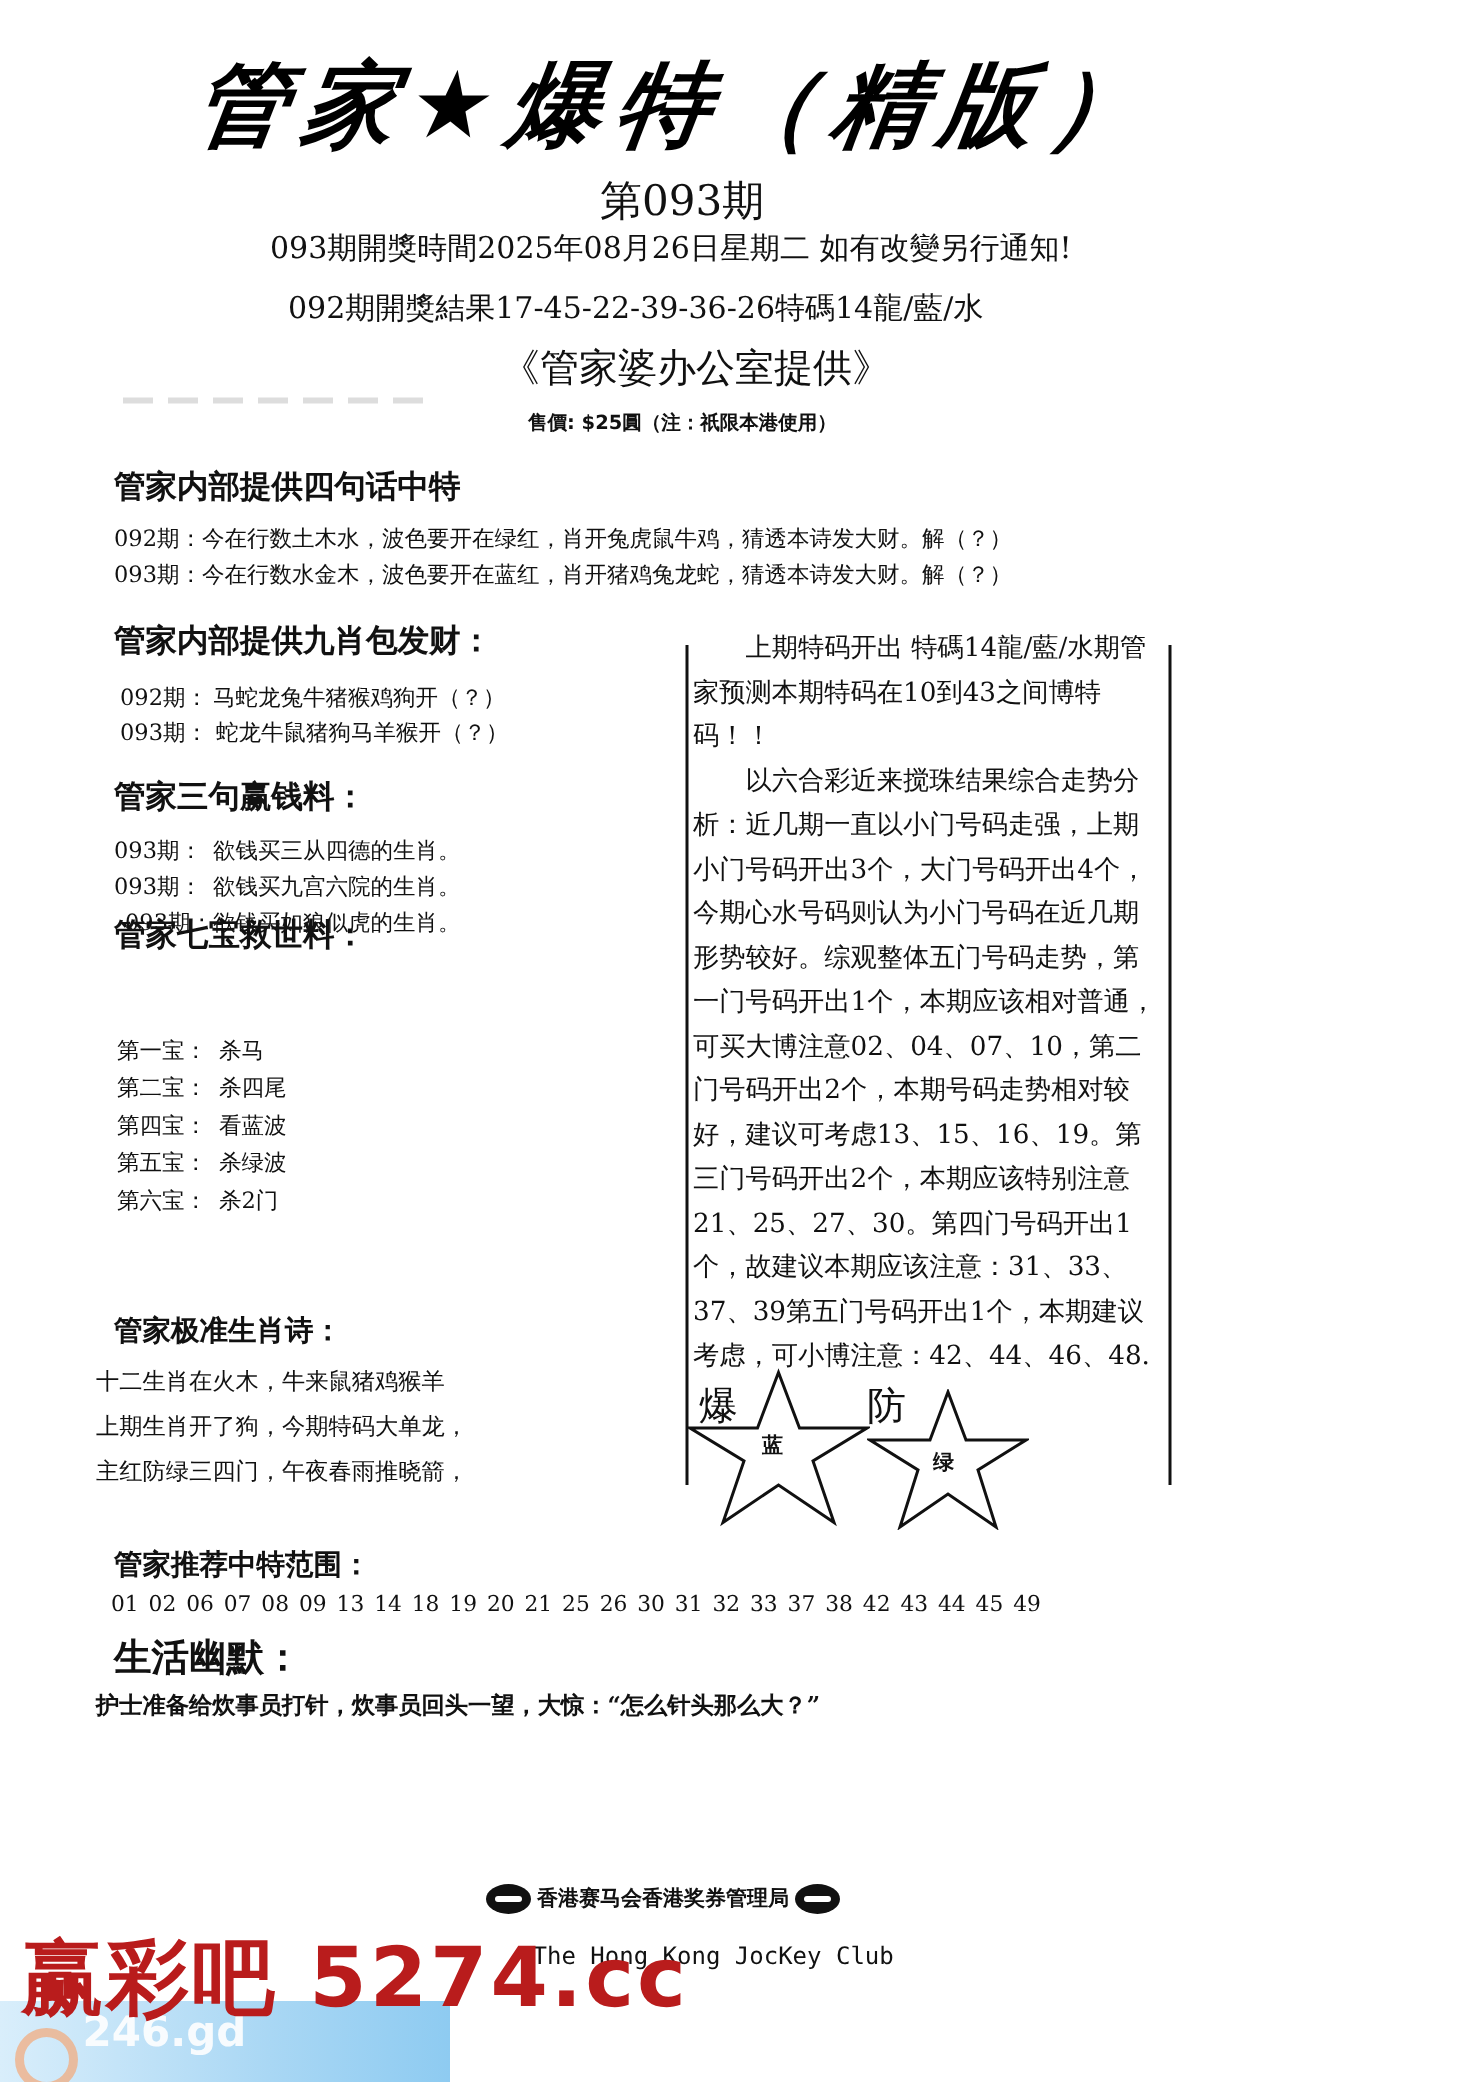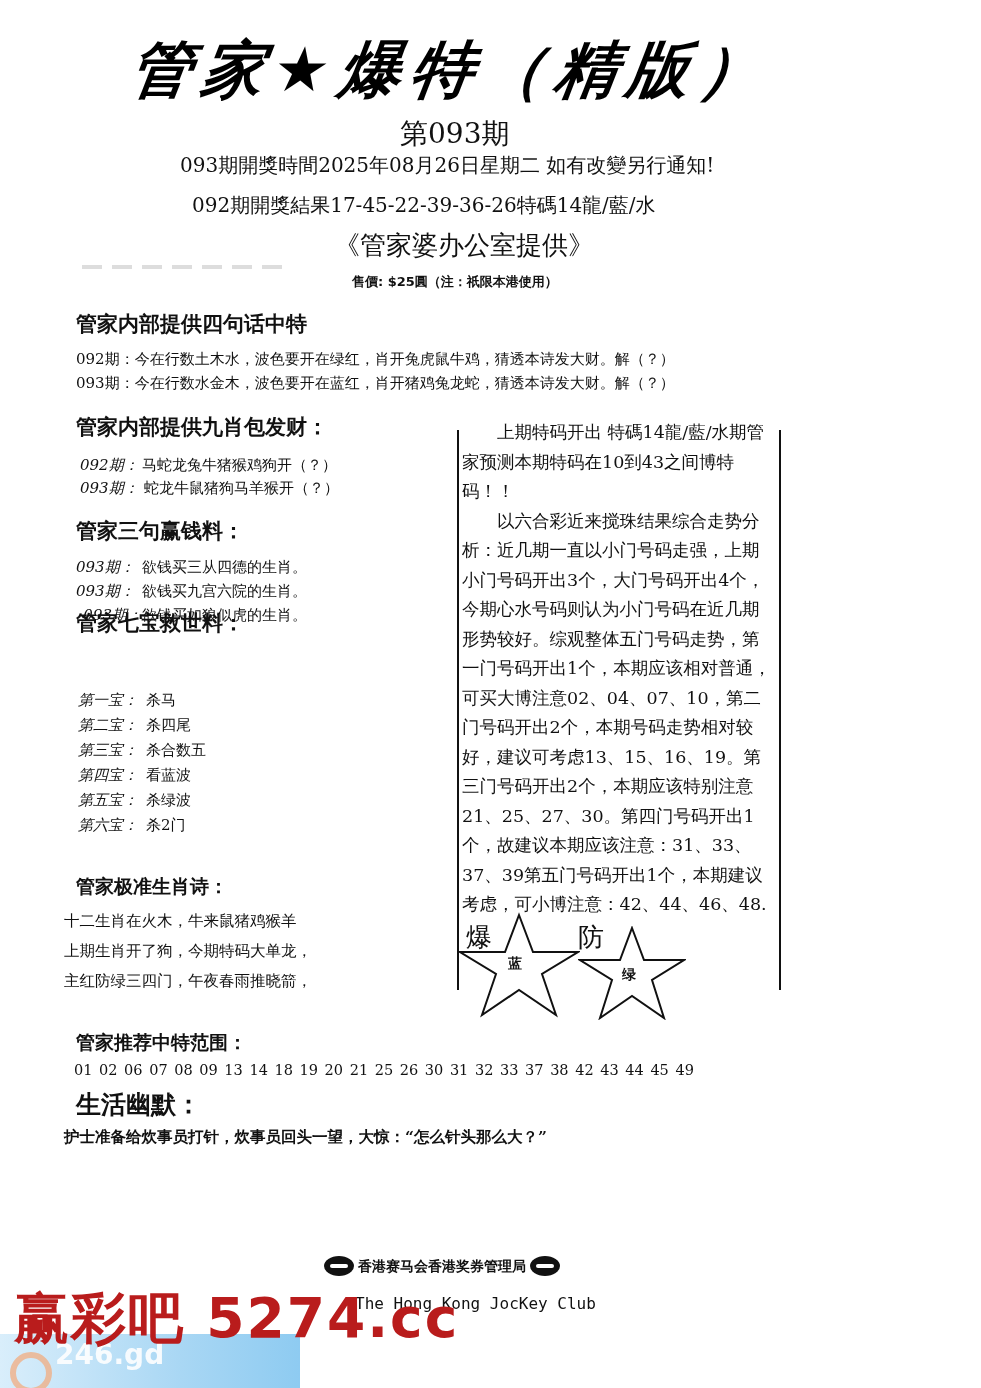--- a/index.html
+++ b/index.html
@@ -8,28 +8,28 @@
   .abs { position:absolute; white-space:nowrap; }
   .title { left:130px; top:28px; font-family:"DejaVu Sans", sans-serif; font-weight:bold; font-style:italic;
            font-size:62px; letter-spacing:10px; color:#000; transform:skewX(-8deg); }
   .issue { left:400px; top:115px; font-size:28px; }
   .line1 { left:180px; top:152px; font-size:20px; }
   .line2 { left:192px; top:192px; font-size:20px; }
   .provider { left:334px; top:228px; font-family:"DejaVu Sans", sans-serif; font-size:26px; }
   .price { left:352px; top:273px; font-family:"DejaVu Sans", sans-serif; font-size:13px; font-weight:bold; }
   .h { font-family:"DejaVu Sans", sans-serif; font-weight:bold; font-size:21px; }
   .t { font-size:15px; }
-  .rowlabel { display:inline-block;font-style:italic; }
+  .rowlabel { display:inline-block; }
   .box { position:absolute; left:457px; top:430px; width:320px; height:560px;
          border-left:2px solid #111; border-right:2px solid #111; }
   .para { position:absolute; left:462px; top:418px; width:310px; font-size:17.5px; line-height:29.5px; white-space:normal; }
   .para p { margin:0; }
   .indent { text-indent:2em; }
   .star-label { font-size:26px; font-family:"DejaVu Serif", serif; }
-  .footer-cn { left:324px; top:1256px; font-family:"DejaVu Sans", sans-serif; font-weight:bold; font-size:14px; display:flex; align-items:flex-end; gap:4px; }
+  .footer-cn { left:324px; top:1256px; font-family:"DejaVu Sans", sans-serif; font-weight:bold; font-size:14px; display:flex; align-items:center; gap:4px; }
   .footer-en { left:355px; top:1294px; font-family:"DejaVu Sans Mono", monospace; font-size:16px; }
   .wm-bar { position:absolute; left:0; top:1334px; width:300px; height:54px;
             background:linear-gradient(90deg,#d9eefb 0%,#a9d7f4 60%,#8ecbf1 100%); }
   .wm-bar-text { position:absolute; left:55px; top:1338px; font-family:"DejaVu Sans", sans-serif; font-weight:bold; font-size:28px; color:#ffffff; opacity:0.9; }
   .wm-dot { position:absolute; left:10px; top:1352px; width:30px; height:30px; border-radius:50%; border:6px solid #f3a877; opacity:0.7; }
   .wm-main { left:14px; top:1282px; font-family:"DejaVu Sans", sans-serif; font-weight:bold; font-size:55px; color:#b91c1c; letter-spacing:2px; }
   .logo { display:inline-block; width:30px; height:20px; border-radius:50%; background:#111; position:relative; }
   .logo::after { content:""; position:absolute; left:6px; top:8px; width:18px; height:4px; background:#fff; border-radius:2px; }
   .faint { left:82px; top:265px; width:200px; height:4px; background:repeating-linear-gradient(90deg,#ddd 0 20px,transparent 20px 30px); }
 </style>
@@ -64,21 +64,20 @@
   <span class="rowlabel" style="width:66px;">093期：</span><span>欲钱买九宫六院的生肖。</span>
 </div>
 <div class="abs t" style="left:76px;top:606px;text-align:right;">
   <span class="rowlabel" style="width:66px;">093期：</span><span>欲钱买如狼似虎的生肖。</span>
 </div>
 
 <div class="abs h" style="left:76px;top:609px;">管家七宝救世料：</div>
 <div class="abs t" style="left:78px;top:688px;line-height:25px;">
   <div><span class="rowlabel" style="width:68px;">第一宝：</span><span>杀马</span></div>
   <div><span class="rowlabel" style="width:68px;">第二宝：</span><span>杀四尾</span></div>
-  <div><span class="rowlabel" style="width:68px;">第三宝：</span><span>杀合数五</span></div>
   <div><span class="rowlabel" style="width:68px;">第四宝：</span><span>看蓝波</span></div>
   <div><span class="rowlabel" style="width:68px;">第五宝：</span><span>杀绿波</span></div>
   <div><span class="rowlabel" style="width:68px;">第六宝：</span><span>杀2门</span></div>
 </div>
 
 <div class="abs h" style="left:76px;top:874px;font-size:19px;">管家极准生肖诗：</div>
 <div class="abs t" style="left:64px;top:906px;line-height:30px;font-size:15.5px;">
   <div>十二生肖在火木，牛来鼠猪鸡猴羊</div>
   <div>上期生肖开了狗，今期特码大单龙，</div>
   <div>主红防绿三四门，午夜春雨推晓箭，</div>

